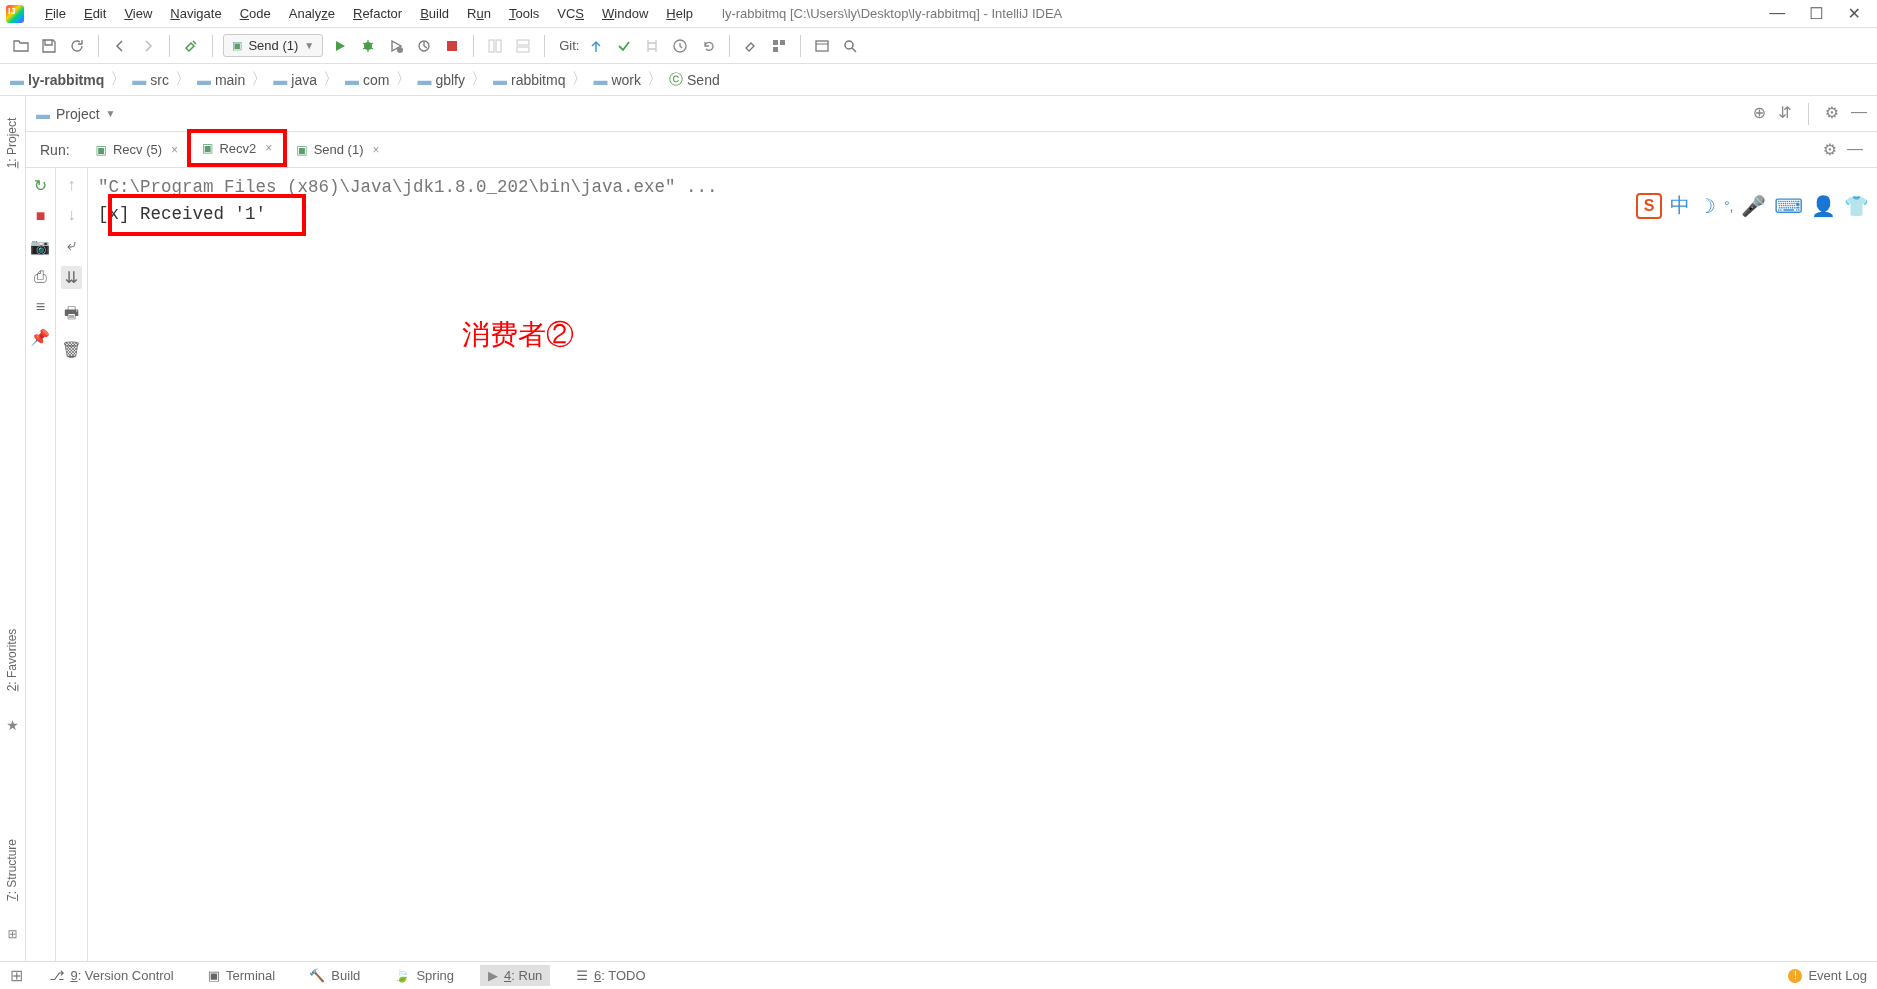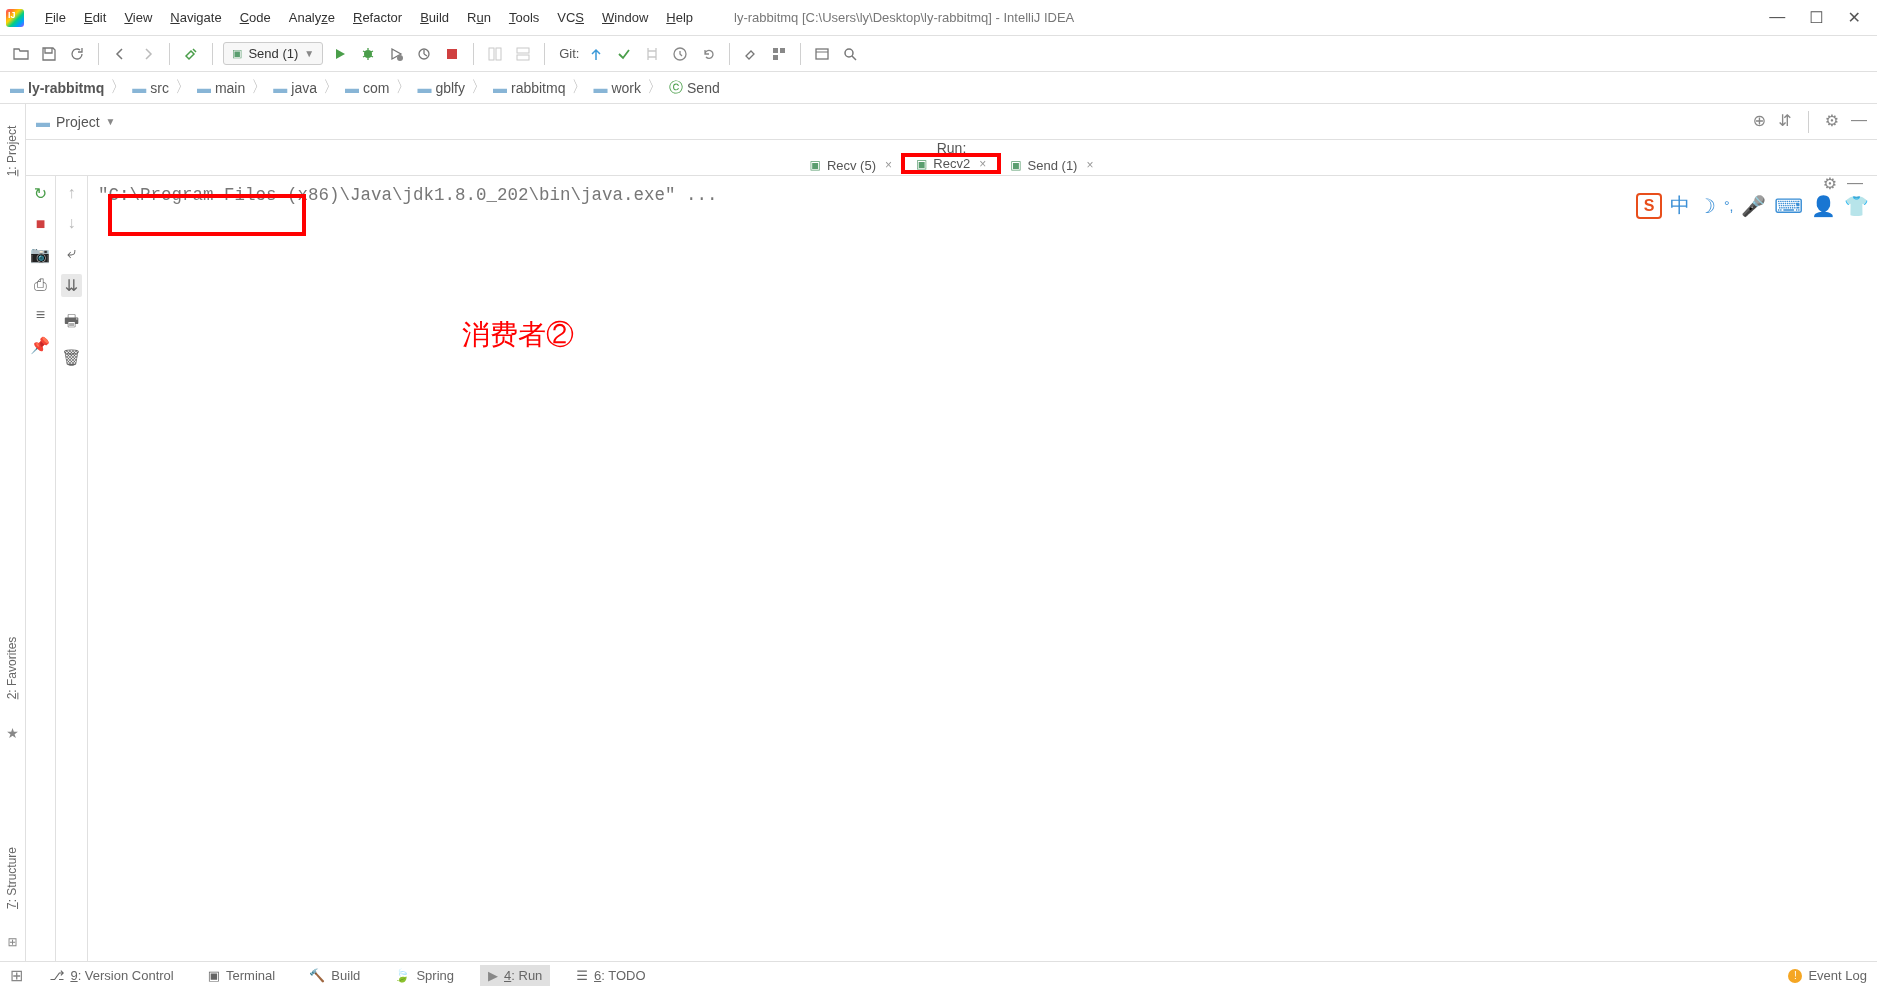--- a/index.html
+++ b/index.html
@@ -10,37 +10,37 @@
       color: #333;
       overflow: hidden;
       width: 1877px;
       height: 989px;
       position: relative;
     }
     
     .menu-bar {
       display: flex;
       align-items: center;
-      height: 36px;
+      height: 28px;
       padding: 0 6px;
       border-bottom: 1px solid #e0e0e0;
     }
     .app-icon {
       width: 18px; height: 18px;
       margin-right: 12px;
       background: linear-gradient(135deg,#ff4b6e,#ff7b2a,#ffd200,#00d084,#00a0ff,#9b4dff);
       border-radius: 3px;
       position: relative;
     }
     .app-icon::after {
       content:"IJ"; position:absolute; left:2px; top:1px; font-size:9px; color:#fff; font-weight:bold;
     }
     .menu-item { padding: 3px 9px; cursor: pointer; }
     .menu-item u { text-decoration: underline; }
-    .title-text { margin-left: 32px; color: #777; }
+    .title-text { margin-left: 20px; color: #777; }
     .win-controls { margin-left:auto; display:flex; gap:24px; padding-right:10px; color:#555;}
     .win-btn { font-size:16px; cursor:pointer; }
     
     .toolbar {
       display:flex; align-items:center; height:36px;
       border-bottom:1px solid #e0e0e0; padding:0 10px; gap:6px;
     }
     .tb-btn { width:22px; height:22px; display:flex; align-items:center; justify-content:center; cursor:pointer; color:#666; }
     .tb-sep { width:1px; height:22px; background:#d0d0d0; margin:0 4px; }
     .run-config {
@@ -75,21 +75,20 @@
       border-bottom:1px solid #e0e0e0; padding:0 10px;
     }
     .project-label { display:flex; align-items:center; gap:6px; color:#555; font-size:14px;}
     .project-tools { margin-left:auto; display:flex; gap:12px; color:#888;}
     .pt-icon { cursor:pointer; font-size:16px;}
     
     .run-panel { flex:1; display:flex; flex-direction:column; }
     .run-header {
       display:flex; align-items:center; height:36px;
       border-bottom:1px solid #e0e0e0;
-      flex-direction:column;
     }
     .run-title { padding:0 14px; color:#555; font-size:14px;}
     .run-tabs { display:flex; align-items:center; height:100%; }
     .run-tab {
       display:flex; align-items:center; gap:6px;
       padding:0 12px; height:100%; cursor:pointer;
       position:relative; color:#555;
     }
     .run-tab.active { background:#fff; }
     .run-tab-close { color:#999; font-size:12px; margin-left:3px;}
@@ -425,20 +424,21 @@
         <div class="run-gutter2">
           <span class="rg-icon" style="color:#bbb;">↑</span>
           <span class="rg-icon" style="color:#bbb;">↓</span>
           <span class="rg-icon">⤶</span>
           <span class="rg-icon boxed">⇊</span>
           <span class="rg-icon">🖶</span>
           <span class="rg-icon">🗑</span>
         </div>
         <div class="console">
           <div class="console-line1">"C:\Program Files (x86)\Java\jdk1.8.0_202\bin\java.exe" ...</div>
+          <div class="console-received">[x] Received '1'</div>
         </div>
       </div>
     </div>
   </div>
 </div>
 
 <div style="position:absolute;border:4px solid #ff0000;left:108px;top:194px;width:198px;height:42px;pointer-events:none;"></div>
 
 <div class="annotation">消费者②</div>
 

